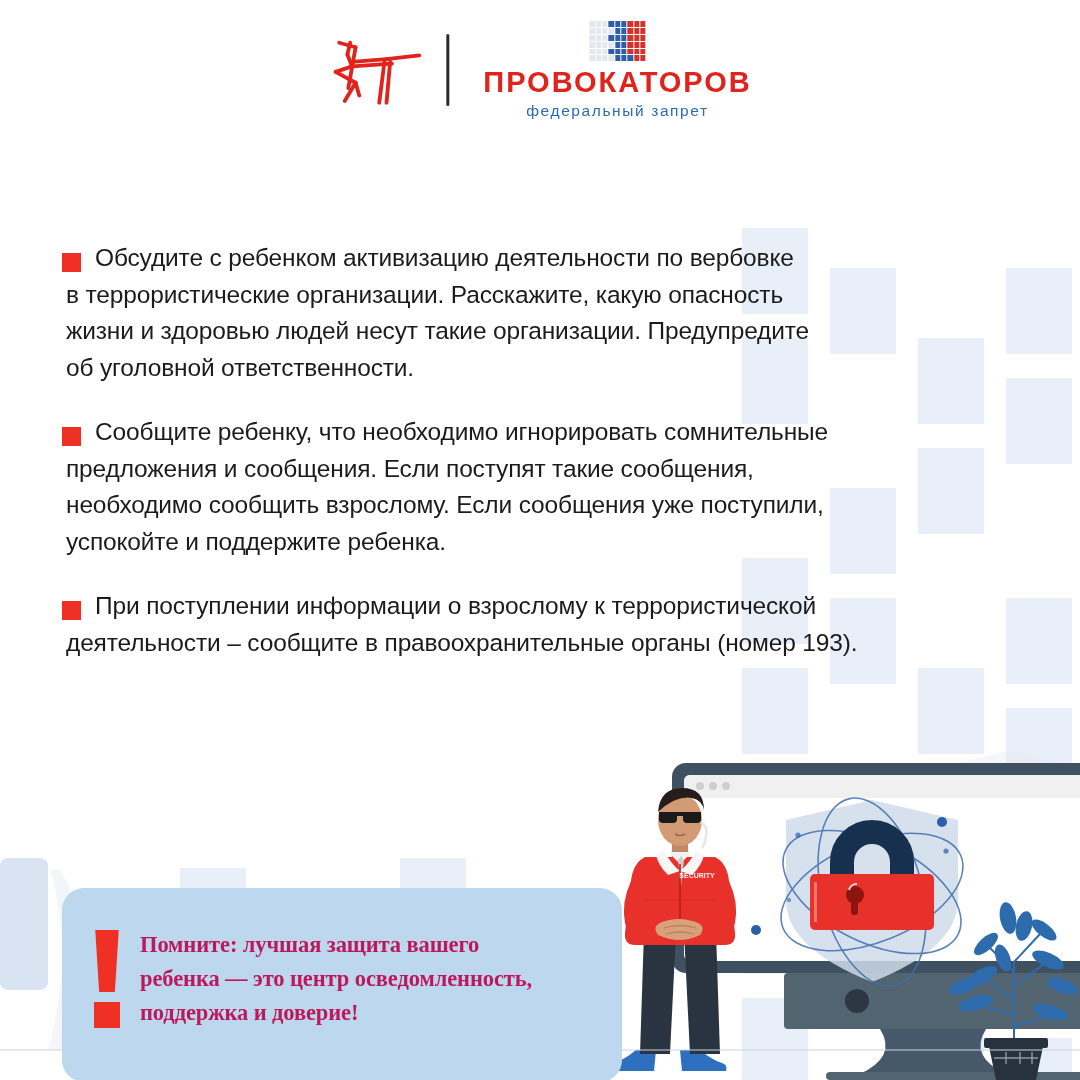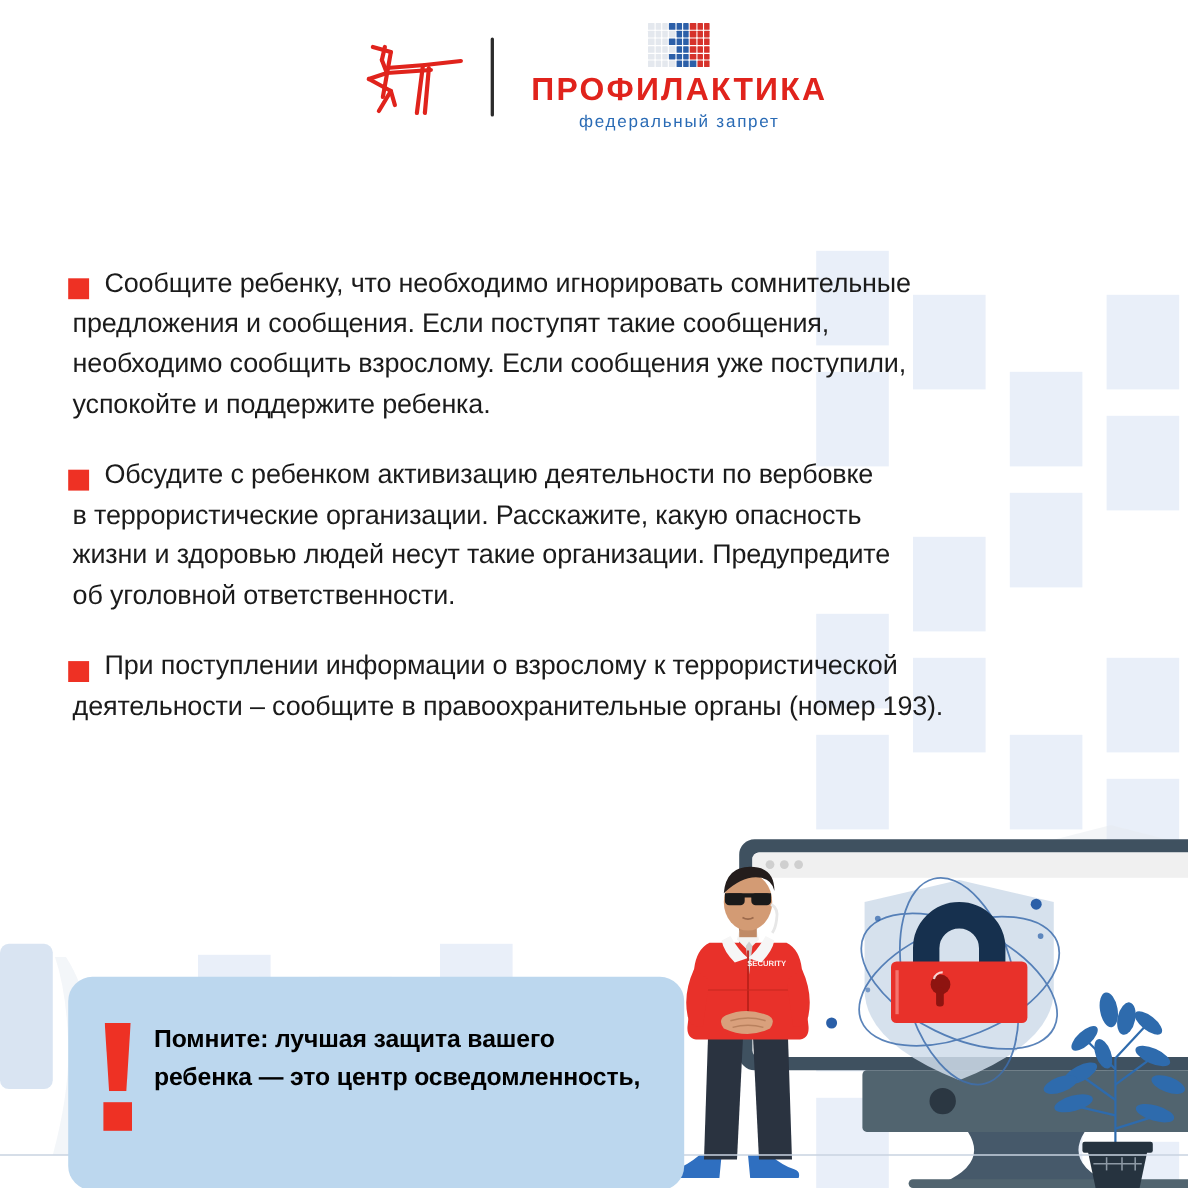--- a/index.html
+++ b/index.html
@@ -50,23 +50,23 @@
   
   .illus{position:absolute;left:0;bottom:0;width:1080px;height:330px;z-index:3;}
 
   
   .callout{position:absolute;left:62px;top:888px;width:560px;height:194px;
            background:#bcd7ee;border-radius:22px;z-index:7;}
   .bang{position:absolute;left:28px;top:42px;width:34px;}
   .bang .bar{width:28px;height:62px;background:#ee3124;margin:0 auto;
              clip-path:polygon(8% 0,92% 0,78% 100%,22% 100%);}
   .bang .dot{width:26px;height:26px;background:#ee3124;margin:10px auto 0;}
-  .callout .txt{position:absolute;left:78px;top:40px;right:12px;color:#000000;
+  .callout .txt{position:absolute;left:78px;top:40px;right:12px;color:#be185d;
                 font-size:22.5px;font-weight:bold;line-height:34px;letter-spacing:-0.1px;
-                font-family:Liberation Sans, sans-serif;}
+                font-family:Liberation Serif, serif;}
   .callout .txt span{display:block;white-space:nowrap;}
 </style>
 </head>
 <body>
 
 <div id="poster">
 
   <div class="bg-grid">
       <div class="bg-sq" style="left: 742px; top: 0px; width: 66px; height: 86px; background: rgb(233, 239, 249);"></div>
       <div class="bg-sq" style="left: 830px; top: 40px; width: 66px; height: 86px; background: rgb(233, 239, 249);"></div>
@@ -311,59 +311,60 @@
             <i style="background: rgb(228, 232, 238);"></i>
             <i style="background: rgb(228, 232, 238);"></i>
             <i style="background: rgb(228, 232, 238);"></i>
             <i style="background: rgb(228, 232, 238);"></i>
             <i style="background: rgb(44, 95, 168);"></i>
             <i style="background: rgb(44, 95, 168);"></i>
             <i style="background: rgb(44, 95, 168);"></i>
             <i style="background: rgb(214, 50, 43);"></i>
             <i style="background: rgb(214, 50, 43);"></i>
           </div>
-        <div class="brand-name">ПРОФИЛАКТИКА</div>
+        <div class="brand-name">ПРОВОКАТОРОВ</div>
         <div class="brand-sub">федеральный запрет</div>
       </div>
     </div>
   </div>
 
 
   <div class="bullets">
+      <div class="bullet">
+        <span class="sq"></span>
+        <p>
+          <span class="ln">Обсудите с ребенком активизацию деятельности по вербовке</span>
+          <span class="ln hang">в террористические организации. Расскажите, какую опасность</span>
+          <span class="ln hang">жизни и здоровью людей несут такие организации. Предупредите</span>
+          <span class="ln hang">об уголовной ответственности.</span>
+        </p>
+      </div>
       <div class="bullet">
         <span class="sq"></span>
         <p>
           <span class="ln">Сообщите ребенку, что необходимо игнорировать сомнительные</span>
           <span class="ln hang">предложения и сообщения. Если поступят такие сообщения,</span>
           <span class="ln hang">необходимо сообщить взрослому. Если сообщения уже поступили,</span>
           <span class="ln hang">успокойте и поддержите ребенка.</span>
         </p>
       </div>
       <div class="bullet">
         <span class="sq"></span>
         <p>
-          <span class="ln">Обсудите с ребенком активизацию деятельности по вербовке</span>
-          <span class="ln hang">в террористические организации. Расскажите, какую опасность</span>
-          <span class="ln hang">жизни и здоровью людей несут такие организации. Предупредите</span>
-          <span class="ln hang">об уголовной ответственности.</span>
-        </p>
-      </div>
-      <div class="bullet">
-        <span class="sq"></span>
-        <p>
           <span class="ln">При поступлении информации о взрослому к террористической</span>
           <span class="ln hang">деятельности – сообщите в правоохранительные органы (номер 193).</span>
         </p>
       </div>
     </div>
 
   <div class="callout">
     <div class="bang">
       <div class="bar"></div>
         <div class="dot"></div>
     </div>
     <div class="txt">
         <span>Помните: лучшая защита вашего</span>
         <span>ребенка — это центр осведомленность,</span>
+        <span>поддержка и доверие!</span>
       </div>
   </div>
 
 </div>
 
 </body></html>

